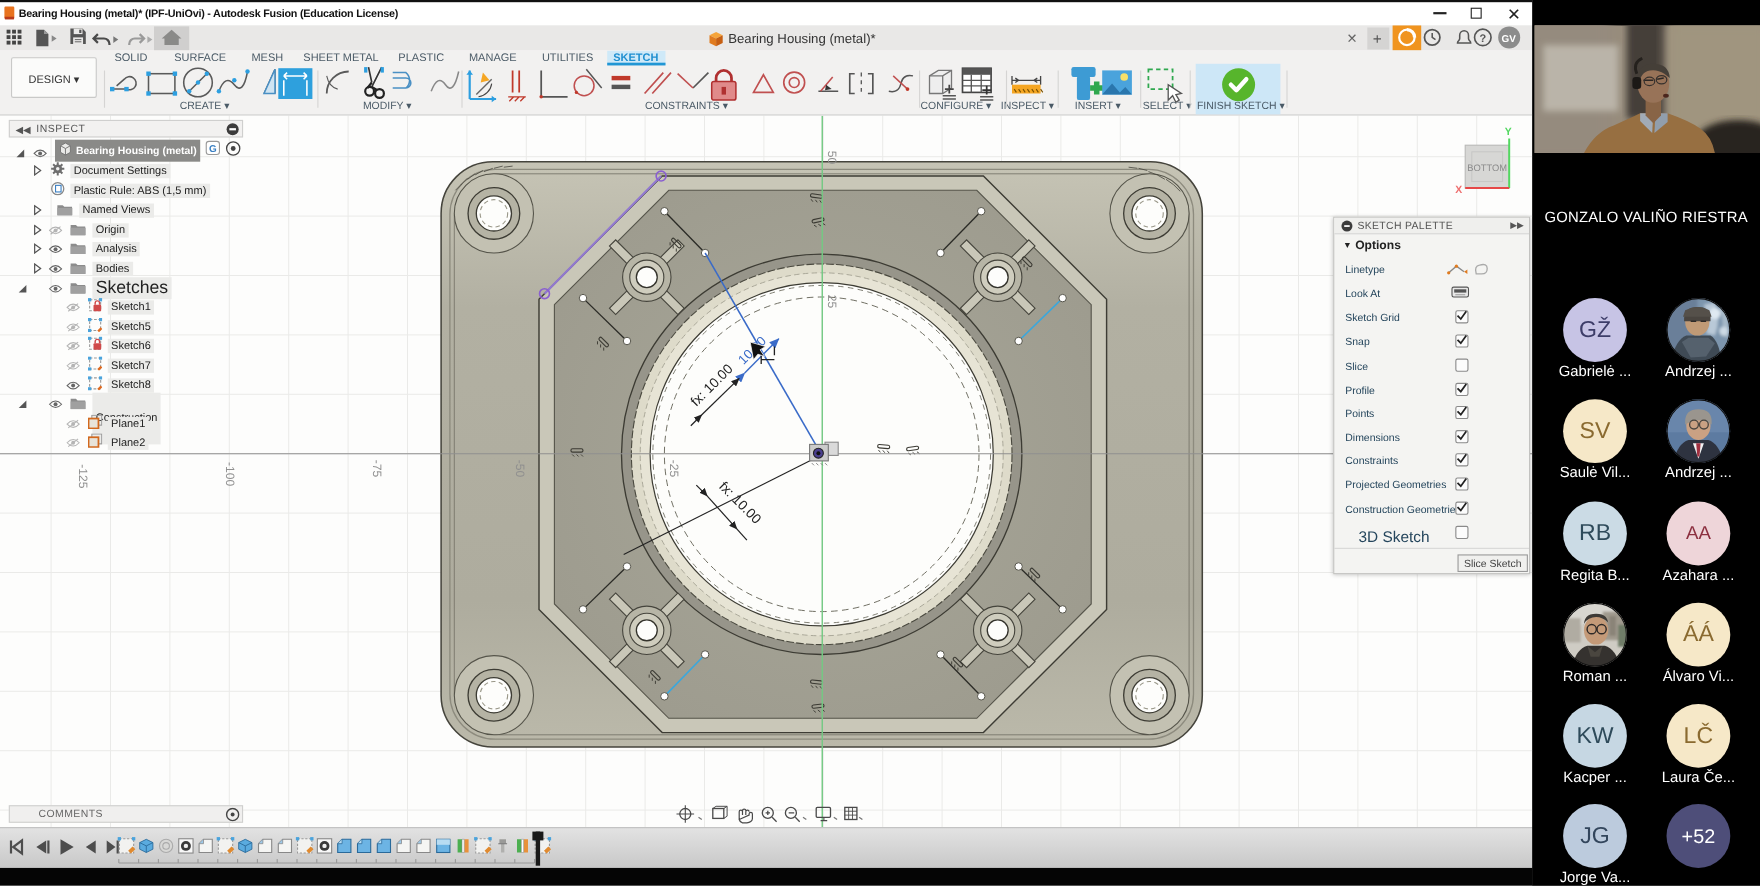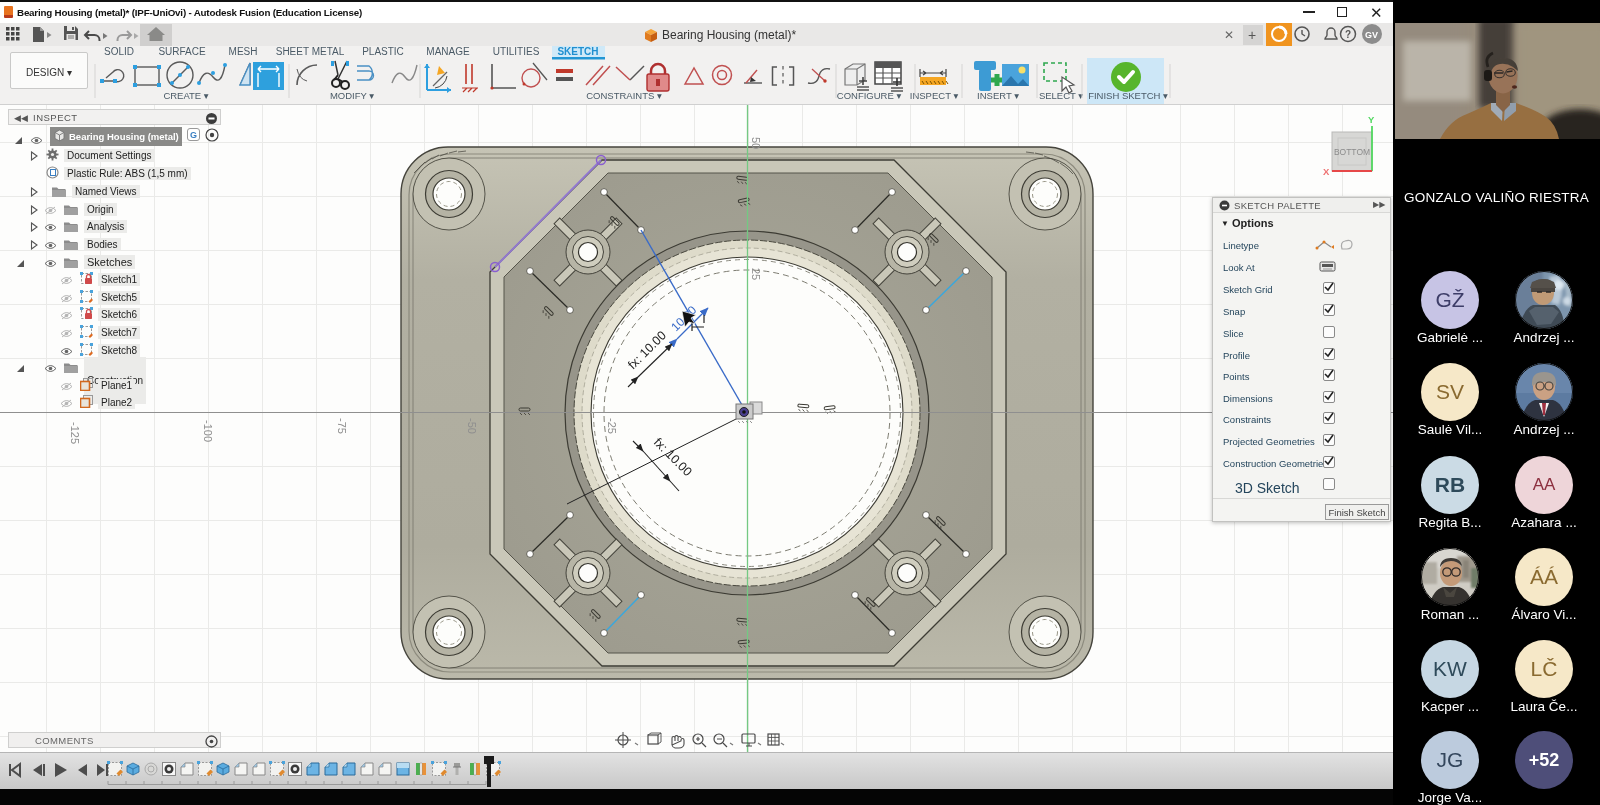--- a/index.html
+++ b/index.html
@@ -523,21 +523,21 @@
           <path d="M8 1 v7 h-7z" fill="#555"></path>
         </svg></span>
       <span style="position:absolute;left:36px;top:2px"><svg width="13" height="9" viewBox="0 0 13 9">
           <path d="M1 4.5 Q6.5 -1.5 12 4.5 Q6.5 10.5 1 4.5z" fill="none" stroke="#666" stroke-width="1"></path>
           <circle cx="6.5" cy="4.5" r="1.8" fill="#666"></circle>
         </svg></span>
       <span style="position:absolute;left:56px;top:2px"><svg width="14" height="11" viewBox="0 0 14 11">
           <path d="M0 1.5 h5 l1.5 1.5 h7 v8 h-13.5z" fill="#8c8c8c"></path>
           <rect x="0" y="4" width="14" height="7" fill="#a0a0a0"></rect>
         </svg></span>
-      <span style="position:absolute;left:76px;top:2px"><span style="position:relative;top:-2px;display:inline-block;background:#ebebe9;padding:1px 3px;font-size:11px;color:#222;white-space:nowrap">Sketches</span></span>
+      <span style="position:absolute;left:76px;top:2px"><span style="position:relative;top:-2px;display:inline-block;background:#ebebe9;padding:1px 3px;font-size:16px;color:#222;white-space:nowrap">Sketches</span></span>
     </div>
     <div style="position:absolute;left:8px;top:269px;height:16px;width:213px">
       <span style="position:absolute;left:52px;top:2px"><svg width="13" height="9" viewBox="0 0 13 9">
           <path d="M1 4.5 Q6.5 -1.5 12 4.5 Q6.5 10.5 1 4.5z" fill="none" stroke="#b5b5b5" stroke-width="1"></path>
           <circle cx="6.5" cy="4.5" r="1.8" fill="#b5b5b5"></circle>
           <line x1="2" y1="8" x2="11" y2="1" stroke="#b5b5b5"></line>
         </svg></span>
       <span style="position:absolute;left:72px;top:2px"><svg width="13" height="13" viewBox="0 0 13 13">
           <rect x="1.5" y="1.5" width="10" height="10" fill="none" stroke="#9a9a9a" stroke-width="1" stroke-dasharray="2.5 1.5"></rect>
           <rect x="0" y="0" width="3" height="3" fill="#4aa3dc"></rect>
@@ -717,21 +717,21 @@
       </svg></span>
     <span style="position:absolute;left:126px;top:40px"><svg width="16" height="14">
         <path d="M3 11 Q1 4 6 3 Q13 1 13 6 Q13 11 8 11z" fill="none" stroke="#aaa" stroke-width="1.2"></path>
       </svg></span>
     <span style="position:absolute;left:106px;top:61px"><svg width="17" height="13">
         <rect x="1" y="2" width="15" height="9" rx="1.5" fill="#e8e8e8" stroke="#555"></rect>
         <rect x="3" y="4" width="11" height="3" fill="#555"></rect>
         <path d="M4 9 h9" stroke="#999"></path>
       </svg></span>
     <div style="position:absolute;left:0;top:300px;width:177px;border-top:1px solid #d8d8d6"></div>
-    <div style="position:absolute;left:112px;top:306px;width:64px;height:16px;background:#f0f0ee;border:1px solid #999;font-size:9.5px;color:#444;text-align:center;line-height:16px;white-space:nowrap">Finish Sketch</div>
+    <div style="position:absolute;left:112px;top:306px;width:64px;height:16px;background:#f0f0ee;border:1px solid #999;font-size:9.5px;color:#444;text-align:center;line-height:16px;white-space:nowrap">Slice Sketch</div>
   </div>
  <div style="position:absolute;left:1322px;top:112px;width:70px;height:70px"><svg width="70" height="70">
       <rect x="10" y="20" width="40" height="39" fill="#d7d7d5" stroke="#b9b9b7"></rect>
       <rect x="16" y="26" width="28" height="27" fill="none" stroke="#c8c8c6"></rect>
       <text x="30" y="43" font-size="8.5" fill="#8b8b8b" text-anchor="middle" font-family="Liberation Sans">BOTTOM</text>
       <line x1="50" y1="59" x2="50" y2="14" stroke="#52d860" stroke-width="1.8"></line>
       <text x="46" y="11" font-size="9.5" fill="#52d860" font-weight="bold" font-family="Liberation Sans">Y</text>
       <line x1="50" y1="59" x2="10" y2="59" stroke="#e64848" stroke-width="1.8"></line>
       <text x="1" y="63" font-size="9.5" fill="#ee7070" font-weight="bold" font-family="Liberation Sans">X</text>
     </svg></div>
@@ -1025,21 +1025,21 @@
           <ellipse cx="29" cy="24" rx="11" ry="13" fill="#caa183"></ellipse>
           <path d="M17 20 Q17 9 29 9 Q41 9 41 20 L41 23 Q35 19 29 19 Q23 19 17 23z" fill="#9a958e"></path>
           <circle cx="25" cy="23" r="4" fill="none" stroke="#4a453f" stroke-width="1.2"></circle>
           <circle cx="34" cy="23" r="4" fill="none" stroke="#4a453f" stroke-width="1.2"></circle>
           <path d="M29 23 h1" stroke="#4a453f"></path>
         </g>
         <circle cx="29" cy="29" r="28.5" fill="none" stroke="#111" stroke-width="1"></circle>
       </svg></div>
     <div style="position:absolute;left:5px;top:422px;width:104px;text-align:center;font-size:13.5px;color:#fff;white-space:nowrap;overflow:hidden">Saulė Vil...</div>
     <div style="position:absolute;left:99px;top:422px;width:104px;text-align:center;font-size:13.5px;color:#fff;white-space:nowrap;overflow:hidden">Andrzej ...</div>
-    <div style="position:absolute;left:28px;top:456px;width:58px;height:58px;border-radius:50%;background:#cbdbe5;display:flex;align-items:center;justify-content:center;font-size:21px;color:#2e4a5a;font-weight:bold">RB</div>
+    <div style="position:absolute;left:28px;top:456px;width:58px;height:58px;border-radius:50%;background:#cbdbe5;display:flex;align-items:center;justify-content:center;font-size:21px;color:#2e4a5a;font-weight:normal">RB</div>
     <div style="position:absolute;left:122px;top:456px;width:58px;height:58px;border-radius:50%;background:#eed5d9;display:flex;align-items:center;justify-content:center;font-size:17px;color:#8c2f3f;font-weight:normal">AA</div>
     <div style="position:absolute;left:5px;top:515px;width:104px;text-align:center;font-size:13.5px;color:#fff;white-space:nowrap;overflow:hidden">Regita B...</div>
     <div style="position:absolute;left:99px;top:515px;width:104px;text-align:center;font-size:13.5px;color:#fff;white-space:nowrap;overflow:hidden">Azahara ...</div>
     <div style="position:absolute;left:28px;top:548px;width:58px;height:58px"><svg width="58" height="58" viewBox="0 0 58 58">
         <defs>
           <clipPath id="cp3">
             <circle cx="29" cy="29" r="29"></circle>
           </clipPath>
           <filter id="pb3">
             <feGaussianBlur stdDeviation="1.2"></feGaussianBlur>
@@ -1065,15 +1065,15 @@
         <circle cx="29" cy="29" r="28.5" fill="none" stroke="#111" stroke-width="1"></circle>
       </svg></div>
     <div style="position:absolute;left:122px;top:548px;width:58px;height:58px;border-radius:50%;background:#f6e8c8;display:flex;align-items:center;justify-content:center;font-size:21px;color:#8a6a30;font-weight:normal">ÁÁ</div>
     <div style="position:absolute;left:5px;top:607px;width:104px;text-align:center;font-size:13.5px;color:#fff;white-space:nowrap;overflow:hidden">Roman ...</div>
     <div style="position:absolute;left:99px;top:607px;width:104px;text-align:center;font-size:13.5px;color:#fff;white-space:nowrap;overflow:hidden">Álvaro Vi...</div>
     <div style="position:absolute;left:28px;top:640px;width:58px;height:58px;border-radius:50%;background:#c6d7e3;display:flex;align-items:center;justify-content:center;font-size:21px;color:#2e4a5a;font-weight:normal">KW</div>
     <div style="position:absolute;left:122px;top:640px;width:58px;height:58px;border-radius:50%;background:#f6e8c8;display:flex;align-items:center;justify-content:center;font-size:21px;color:#8a6a30;font-weight:normal">LČ</div>
     <div style="position:absolute;left:5px;top:699px;width:104px;text-align:center;font-size:13.5px;color:#fff;white-space:nowrap;overflow:hidden">Kacper ...</div>
     <div style="position:absolute;left:99px;top:699px;width:104px;text-align:center;font-size:13.5px;color:#fff;white-space:nowrap;overflow:hidden">Laura Če...</div>
     <div style="position:absolute;left:28px;top:731px;width:58px;height:58px;border-radius:50%;background:#bccbdd;display:flex;align-items:center;justify-content:center;font-size:21px;color:#33465c;font-weight:normal">JG</div>
-    <div style="position:absolute;left:122px;top:731px;width:58px;height:58px;border-radius:50%;background:#4e4e79;display:flex;align-items:center;justify-content:center;font-size:18px;color:#fff;font-weight:bold">+52</div>
+    <div style="position:absolute;left:122px;top:731px;width:58px;height:58px;border-radius:50%;background:#4e4e79;display:flex;align-items:center;justify-content:center;font-size:18px;color:#fff;font-weight:normal">+52</div>
     <div style="position:absolute;left:5px;top:790px;width:104px;text-align:center;font-size:13.5px;color:#fff;white-space:nowrap;overflow:hidden">Jorge Va...</div>
   </div>
 
 </body></html>

